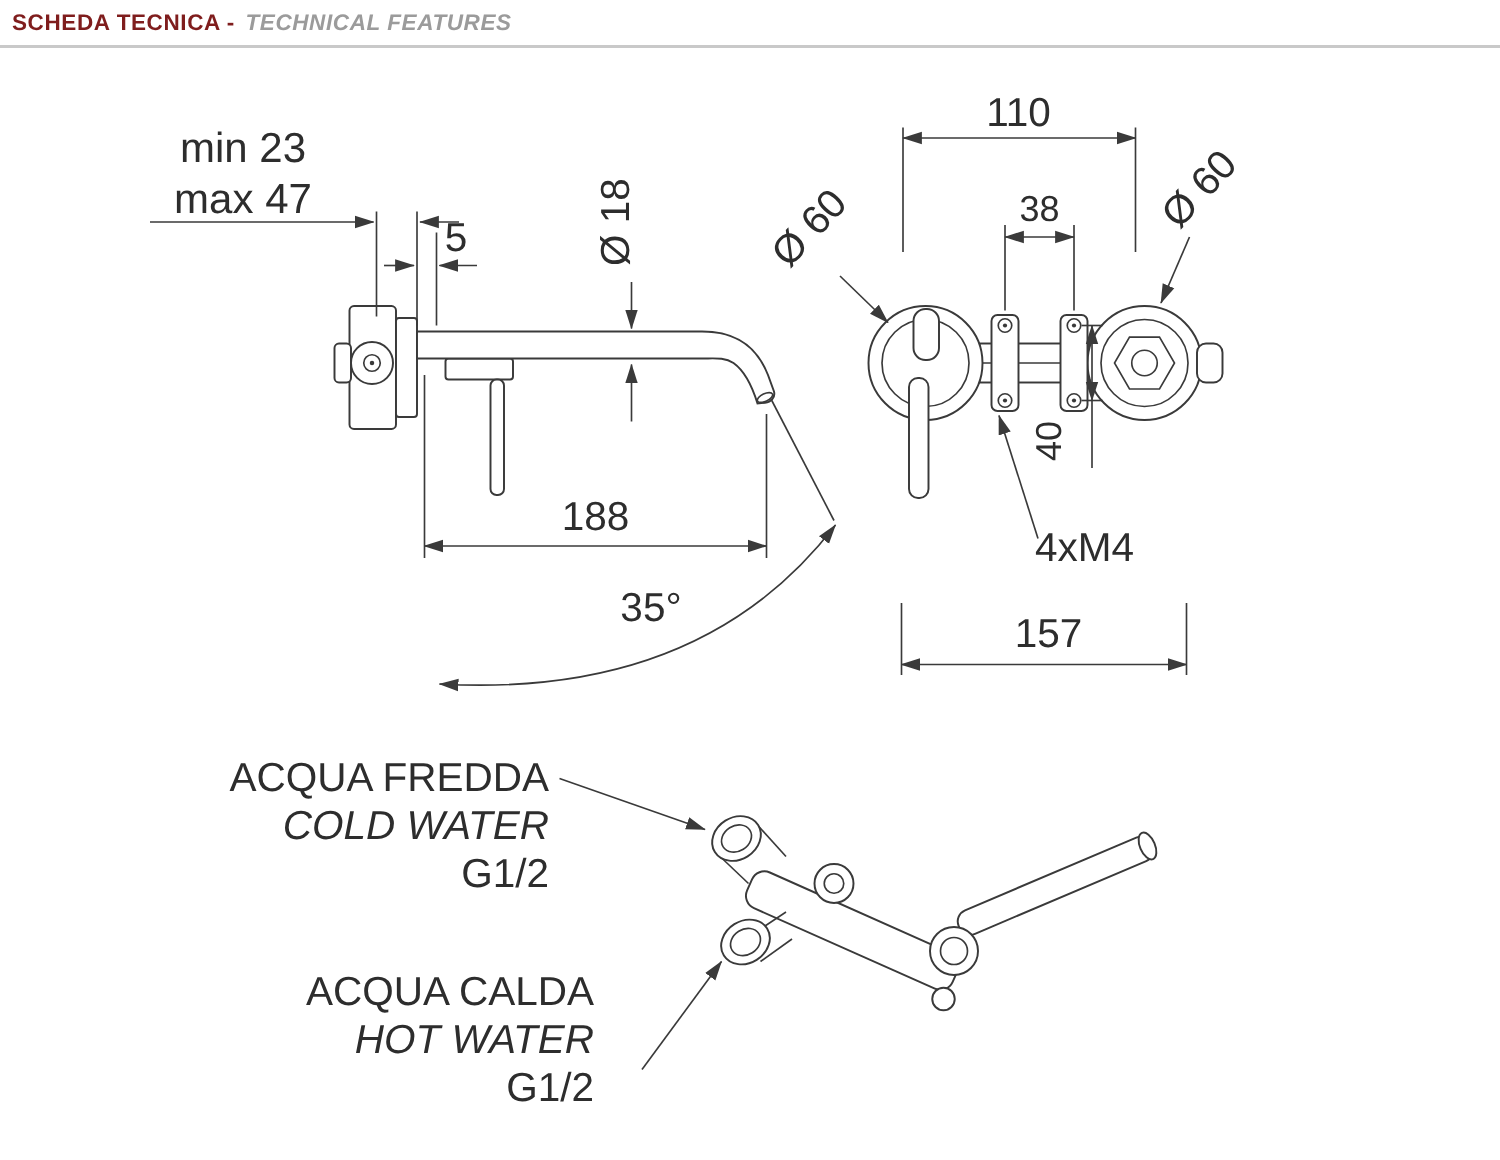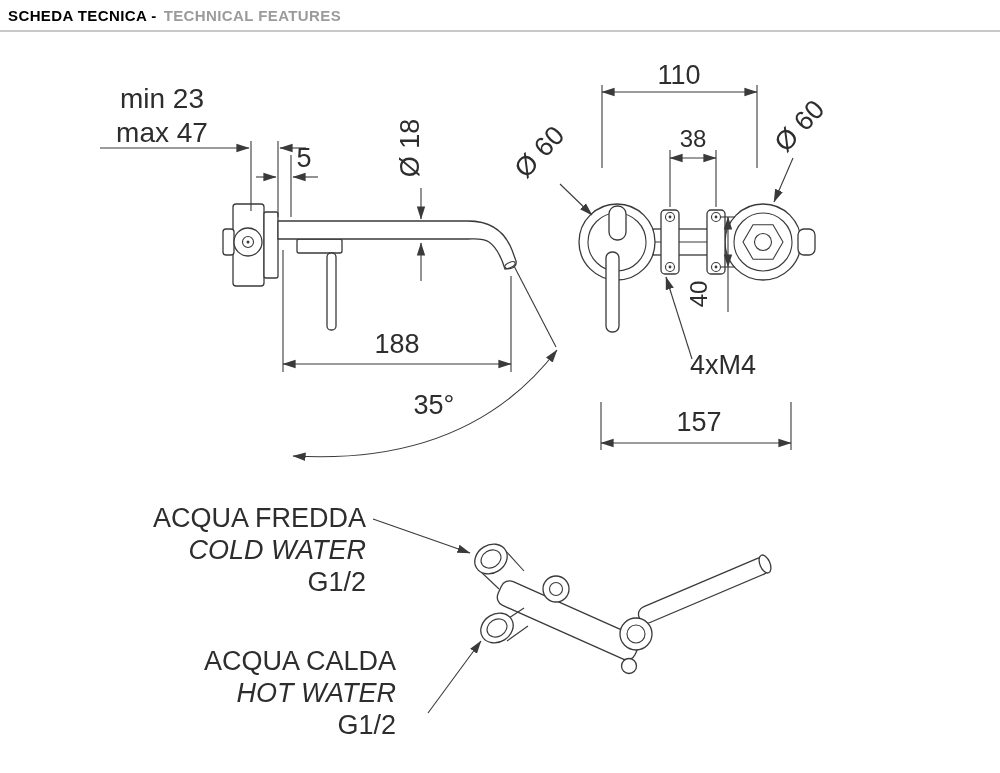--- a/index.html
+++ b/index.html
@@ -1,22 +1,22 @@
 <!DOCTYPE html>
 <html><head>
 <meta charset="utf-8">
 <style>
   * { box-sizing: border-box; }
   body { margin: 0; background: #ffffff; }
   .page { position: relative; width: 1000px; height: 773px; background: #ffffff;
           font-family: "Liberation Sans", sans-serif; overflow: hidden; }
   .header { position: absolute; top: 0; left: 0; width: 100%; height: 32px;
             border-bottom: 2px solid #c9c9c9; padding: 7px 0 0 8px; }
-  .header .t-it { font-weight: bold; font-size: 15px; color: #000000; letter-spacing: .4px; margin-top: 25px; }
-  .header .t-en { font-weight: bold; font-size: 15px; color: #9b9b9b;
+  .header .t-it { font-weight: bold; font-size: 15px; color: #7f1d1d; letter-spacing: .4px; margin-top: 25px; }
+  .header .t-en { font-weight: bold; font-style: italic; font-size: 15px; color: #9b9b9b;
                   margin-left: 7px; letter-spacing: .4px; }
   svg.drawing { position: absolute; top: 0; left: 0; }
   .ln      { stroke: #3a3a3a; stroke-width: 1.1; fill: none; }
   .outline { stroke: #3a3a3a; stroke-width: 1.3; fill: #ffffff; }
   .filldot { fill: #3a3a3a; stroke: none; }
   text { fill: #2d2d2d; font-family: "Liberation Sans", sans-serif; }
   .dim    { font-size: 27px; }
   .dim-sm { font-size: 24px; }
   .dim-lg { font-size: 28px; }
   .lbl    { font-size: 27px; }

